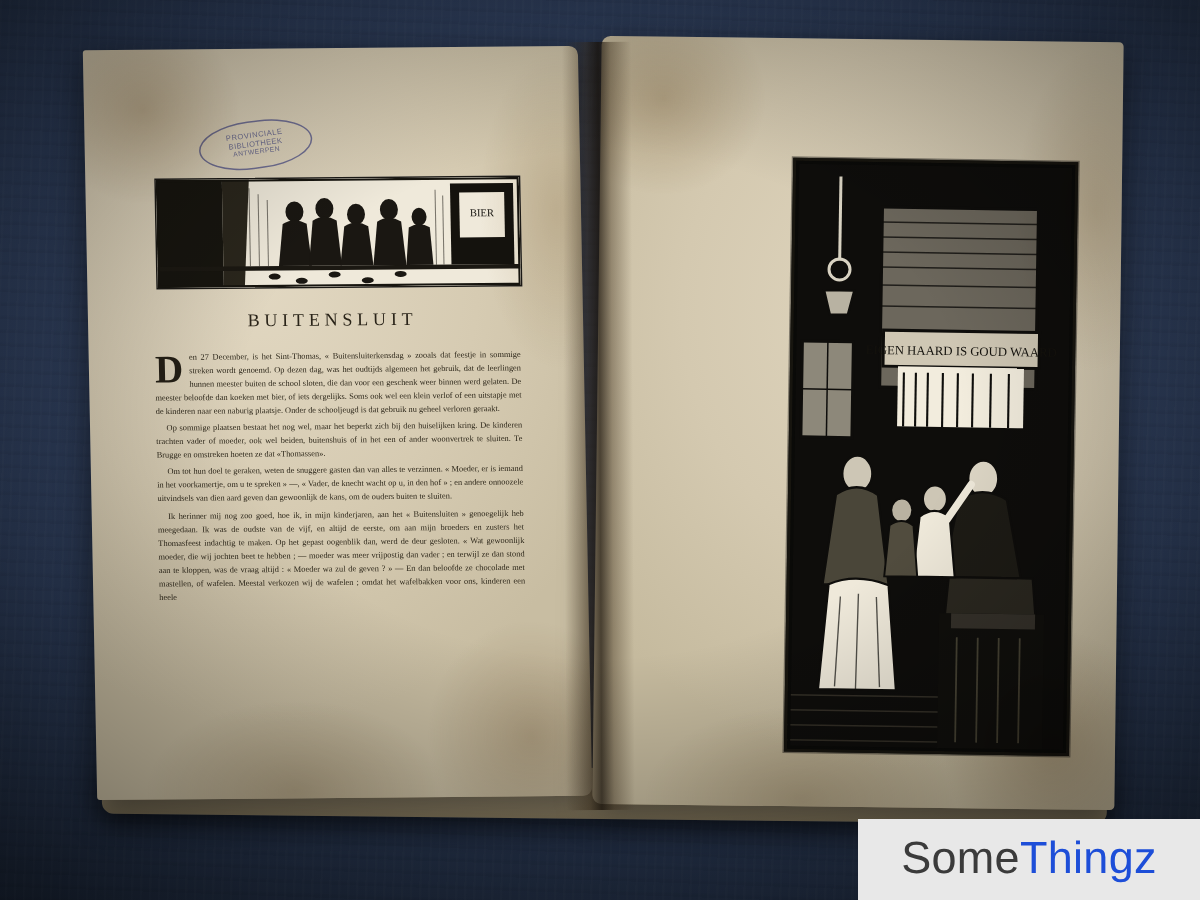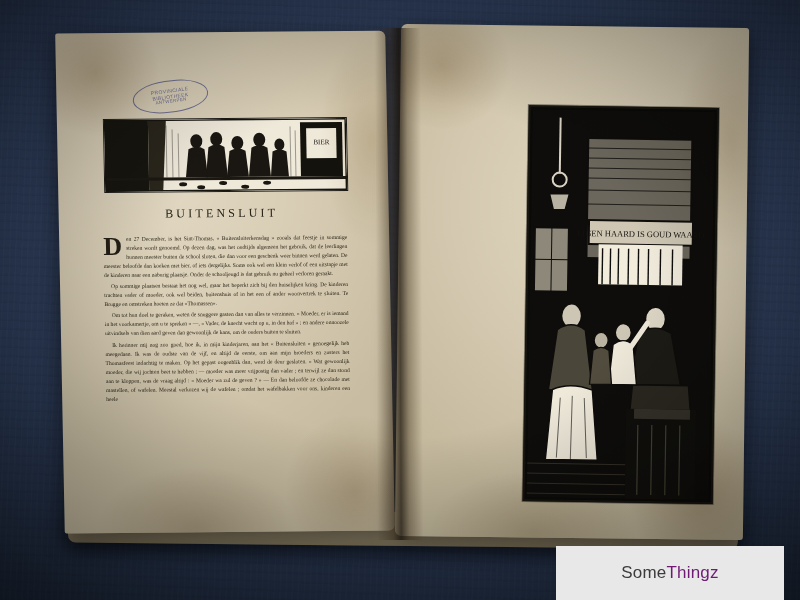--- a/index.html
+++ b/index.html
@@ -204,34 +204,34 @@
     border: 2px solid #17150f;
     box-shadow: 0 0 0 1px rgba(0,0,0,.4);
     overflow: hidden;
     transform: rotate(0.2deg);
   }
   .plate-svg { display: block; }
 
   
   .watermark {
     position: absolute;
-    right: 16px;
+    right: 0;
     bottom: 0;
     width: 228px;
     height: 54px;
     background: #e8e8e8;
     display: flex;
     align-items: center;
     justify-content: center;
     color: #3b3b3b;
     font-family: "Liberation Sans", sans-serif;
-    font-size: 17px;
+    font-size: 30px;
     letter-spacing: .2px;
   }
-  .watermark .wm-accent { color: #701a75; }
+  .watermark .wm-accent { color: #1d4ed8; }
 </style>
 </head>
 <body>
 
 <div class="photo">
   <div class="backdrop-texture"></div>
 
   <div class="book">
 
     <div class="page-block"></div>

